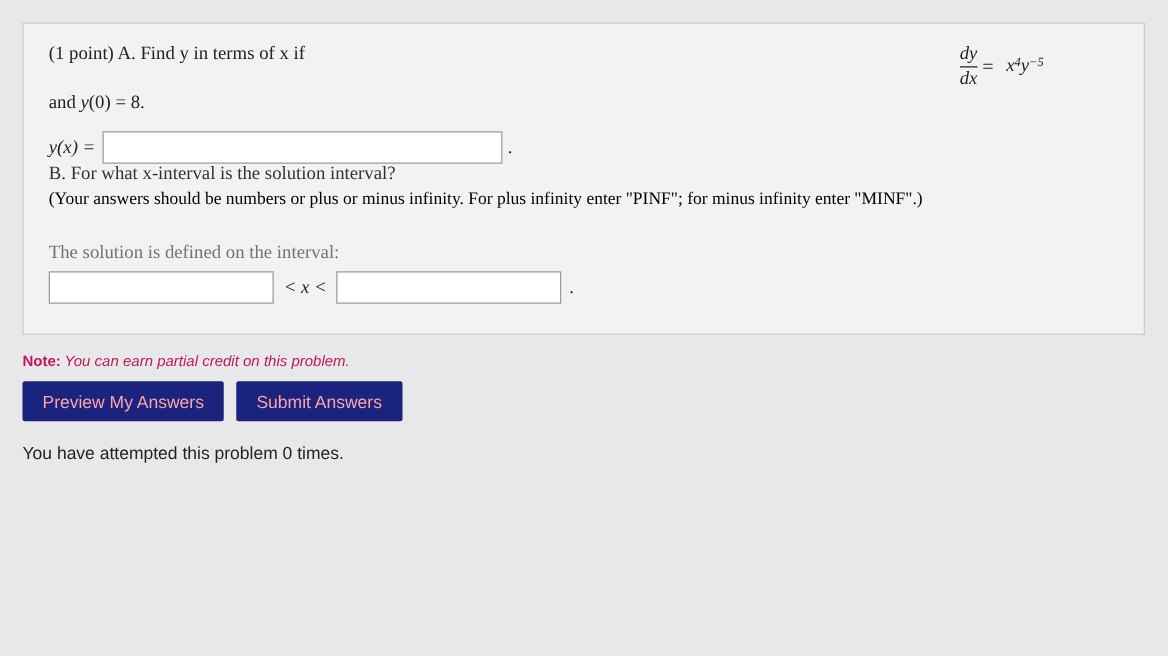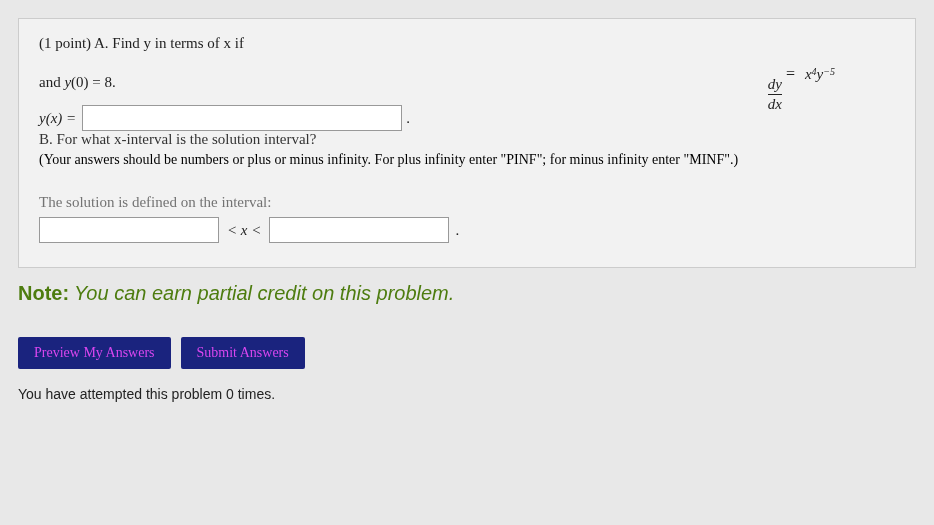--- a/index.html
+++ b/index.html
@@ -36,21 +36,20 @@
     }
     .math-fraction {
       display: flex;
       flex-direction: column;
       align-items: center;
     }
     .frac-top {
       font-style: italic;
       font-size: 15px;
       padding-bottom: 1px;
-      margin-top: 41px;
     }
     .frac-bottom {
       font-style: italic;
       font-size: 15px;
       border-top: 1px solid #222;
       padding-top: 1px;
     }
     .eq-rhs {
       font-style: italic;
       font-size: 15px;
@@ -129,45 +128,45 @@
     }
     .interval-lt {
       margin: 0 8px;
       font-style: italic;
       font-size: 15px;
     }
     .bottom-section {
       padding: 0 18px 18px 18px;
     }
     .note-line {
-      font-size: 20px;
-      margin-bottom: 32px;
-      color: #4d7c0f;
+      font-size: 12px;
+      margin-bottom: 8px;
+      color: #be185d;
     }
     .note-line span.note-bold {
       font-weight: bold;
       font-family: Arial, sans-serif;
     }
     .note-line span.note-italic {
       font-style: italic;
       font-family: Arial, sans-serif;
     }
     .buttons-row {
       display: flex;
       gap: 10px;
       margin-bottom: 14px;
     }
     .btn-primary {
       background: #1a237e;
-      color: #d946ef;
+      color: #fca5a5;
       border: none;
       padding: 8px 16px;
       font-size: 14px;
       cursor: pointer;
-      font-family: Liberation Serif, serif;
+      font-family: Liberation Sans, sans-serif;
       font-weight: normal;
       border-radius: 2px;
     }
     .attempts-text {
       font-size: 14px;
       color: #222;
       font-family: Arial, sans-serif;
       line-height: 1.6;
     }
     sup { font-size: 10px; }

